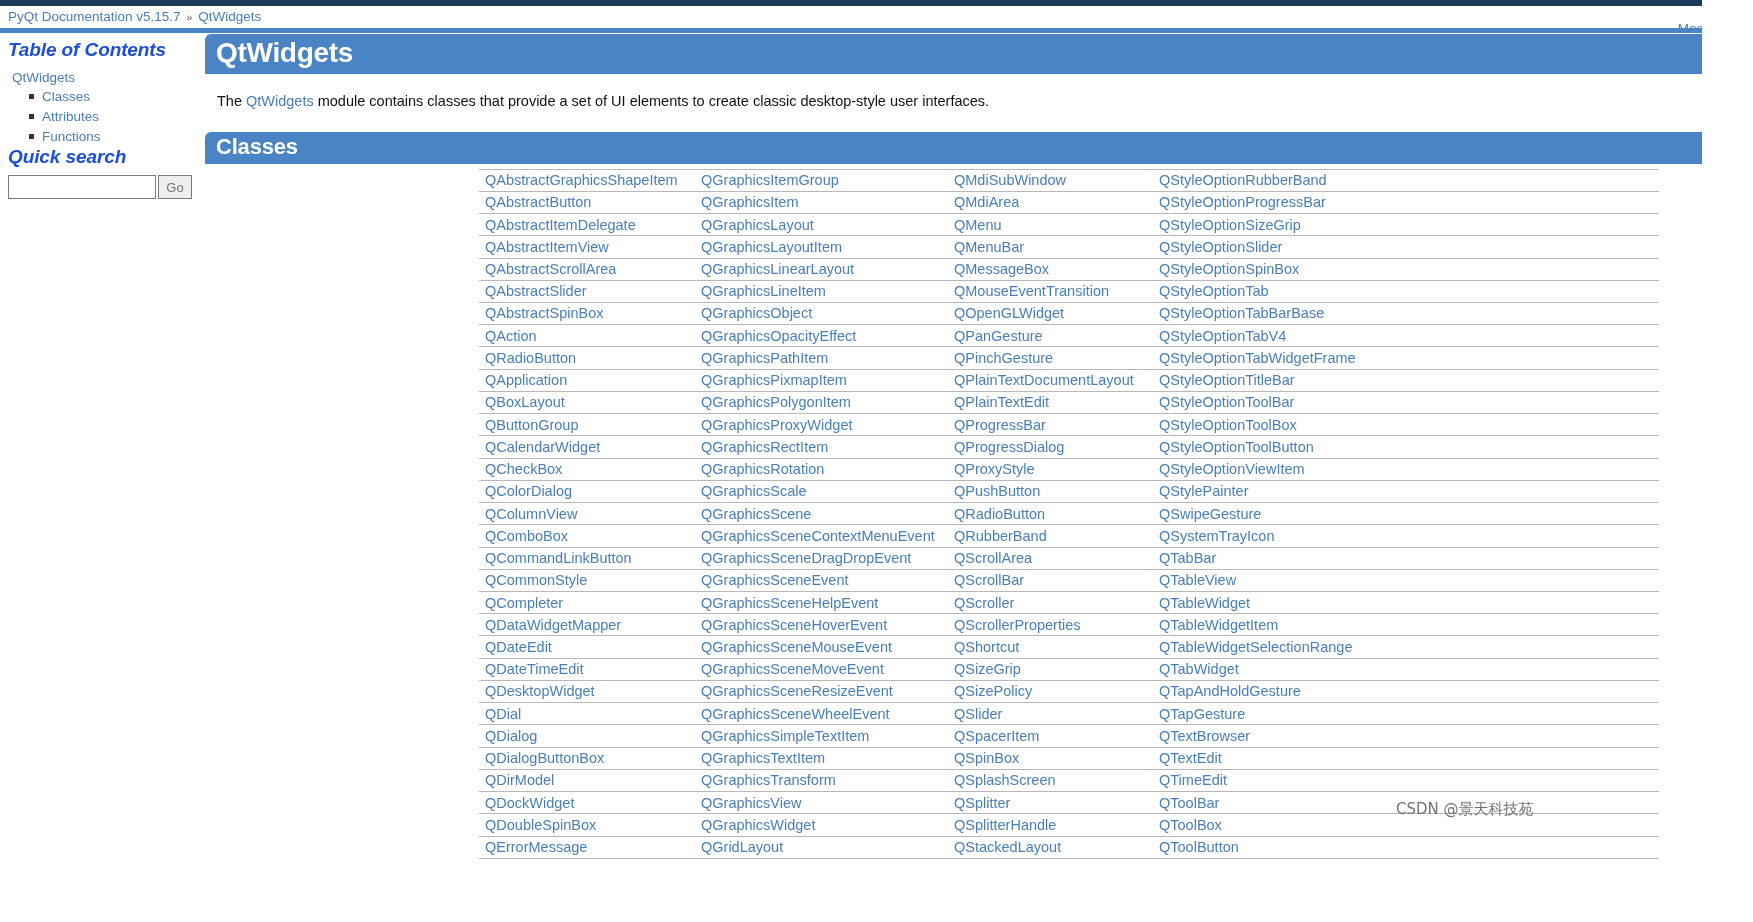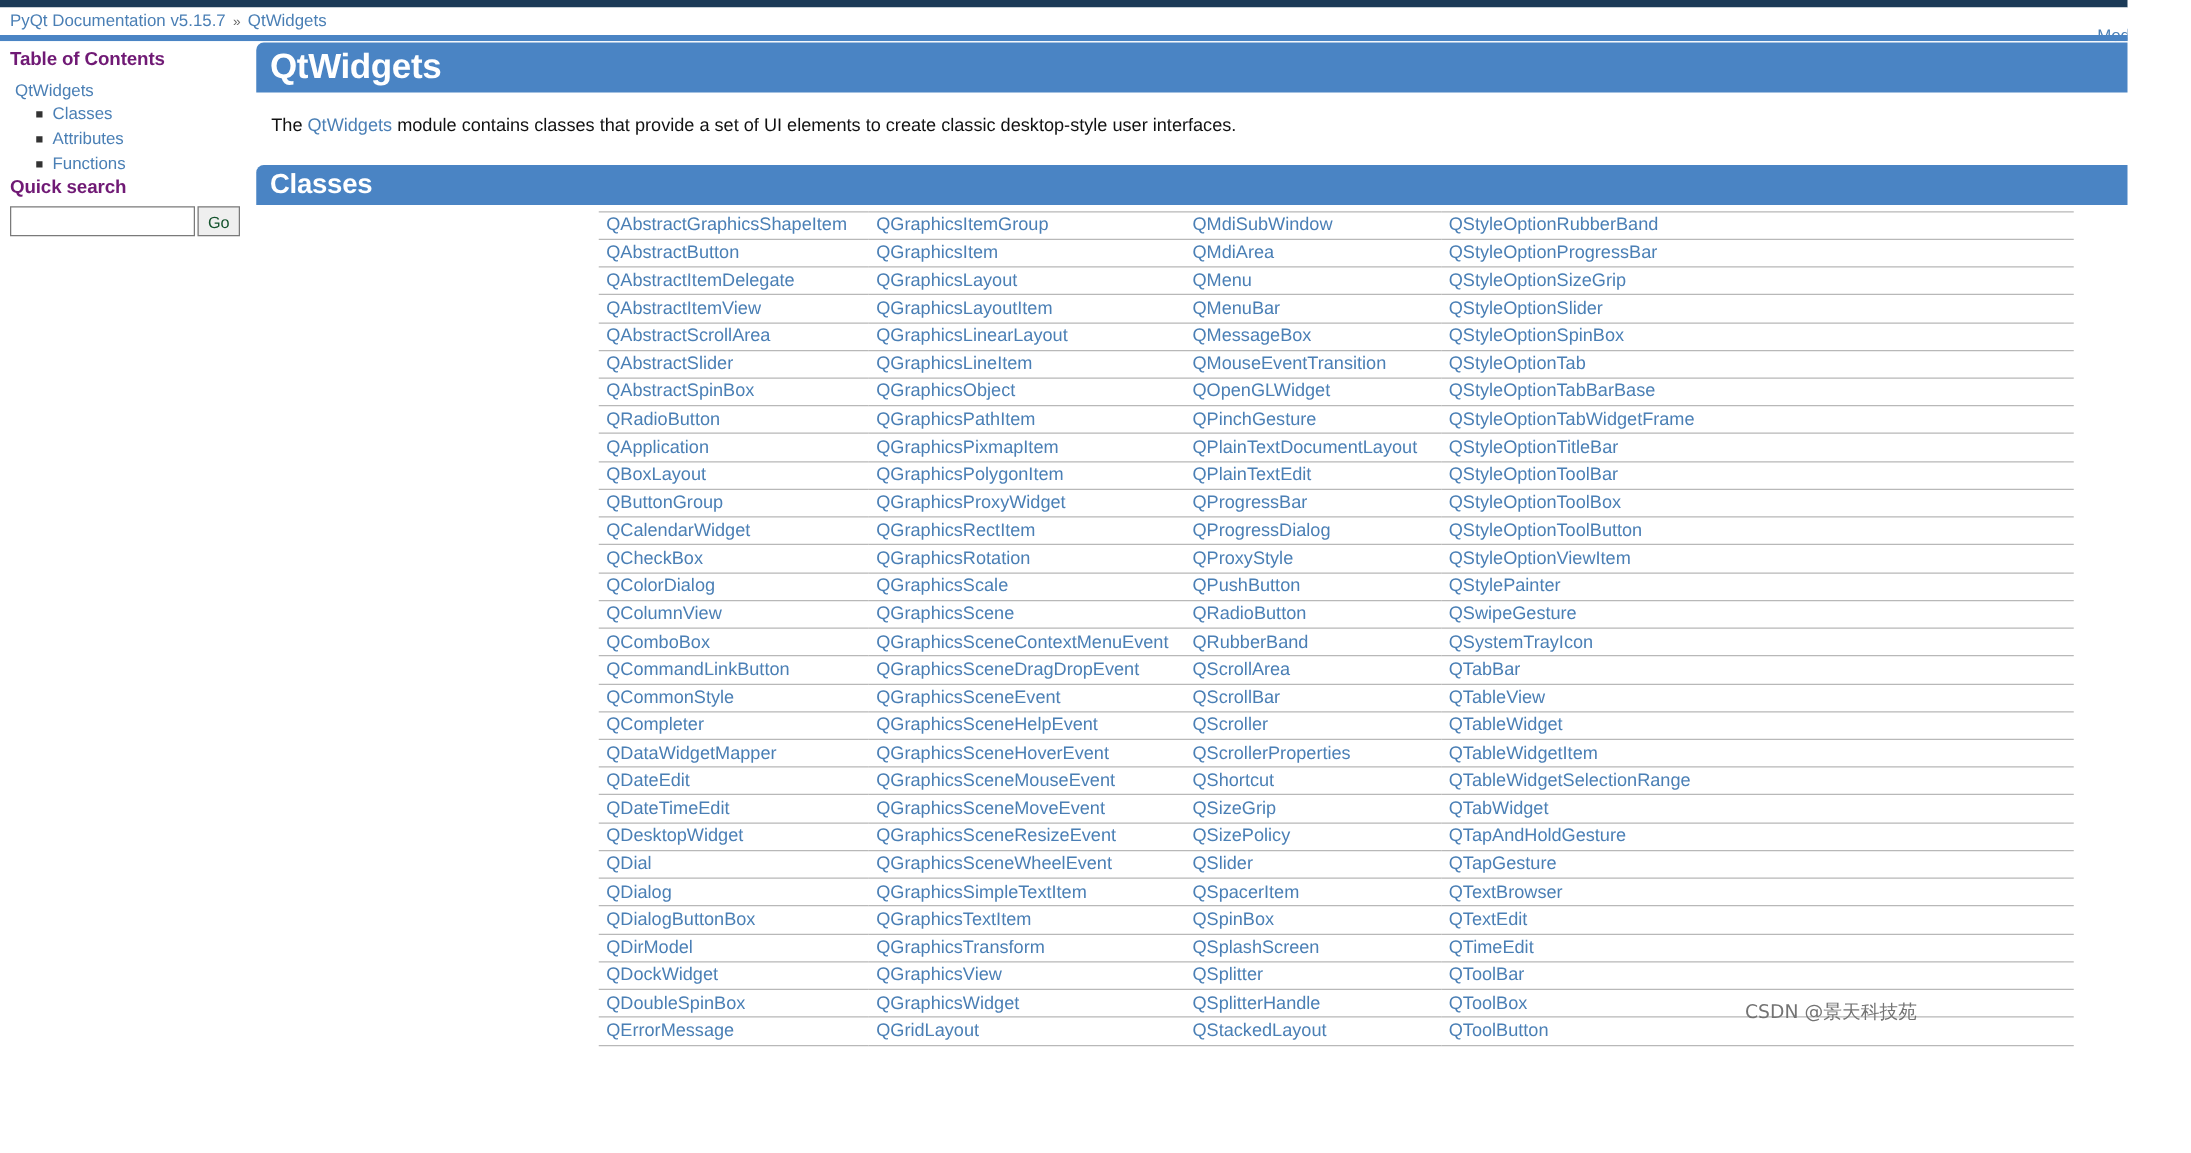--- a/index.html
+++ b/index.html
@@ -39,22 +39,22 @@
     background: #4a84c4;
   }
 
   
   .sidebar {
     position: absolute; top: 33px; left: 0; width: 196px; height: 889px;
     background: #ffffff;
     padding: 6px 8px 0 8px;
   }
   .sb-h3 {
-    font-size: 15px; font-weight: bold; color: #701a75;
-    margin: 0 0 8px 0; letter-spacing: -0.1px;
+    font-size: 19px; font-weight: bold; color: #1d4ed8;
+    margin: 0 0 8px 0; letter-spacing: -0.1px; font-style: italic;
   }
   .sb-toc { margin: 0; padding: 0; list-style: none; }
   .sb-toc > li > a {
     color: #4a7fb5; text-decoration: none; font-size: 13.5px;
     display: block; padding: 1px 0 1px 4px;
   }
   .sb-toc ul {
     margin: 0; padding: 0 0 0 20px; list-style: none;
   }
   .sb-toc ul li {
@@ -78,21 +78,21 @@
     padding: 0 3px;
     outline: none;
   }
   .search-go {
     height: 24px; min-width: 34px;
     margin-left: 2px;
     border: 1px solid #7a7a7a;
     background: #efefef;
     font-family: "Liberation Sans", sans-serif;
     font-size: 13px;
-    color: #14532d;
+    color: #737373;
     cursor: pointer;
     padding: 0 7px;
   }
 
   
   .doc-body {
     position: absolute; top: 33px; left: 196px;
     width: 1557px; height: 889px;
     background: #ffffff;
     overflow: hidden;
@@ -266,20 +266,26 @@
               <td><a href="#">QMouseEventTransition</a></td>
               <td><a href="#">QStyleOptionTab</a></td>
             </tr>
             <tr>
               <td><a href="#">QAbstractSpinBox</a></td>
               <td><a href="#">QGraphicsObject</a></td>
               <td><a href="#">QOpenGLWidget</a></td>
               <td><a href="#">QStyleOptionTabBarBase</a></td>
             </tr>
             <tr>
+              <td><a href="#">QAction</a></td>
+              <td><a href="#">QGraphicsOpacityEffect</a></td>
+              <td><a href="#">QPanGesture</a></td>
+              <td><a href="#">QStyleOptionTabV4</a></td>
+            </tr>
+            <tr>
               <td><a href="#">QRadioButton</a></td>
               <td><a href="#">QGraphicsPathItem</a></td>
               <td><a href="#">QPinchGesture</a></td>
               <td><a href="#">QStyleOptionTabWidgetFrame</a></td>
             </tr>
             <tr>
               <td><a href="#">QApplication</a></td>
               <td><a href="#">QGraphicsPixmapItem</a></td>
               <td><a href="#">QPlainTextDocumentLayout</a></td>
               <td><a href="#">QStyleOptionTitleBar</a></td>

